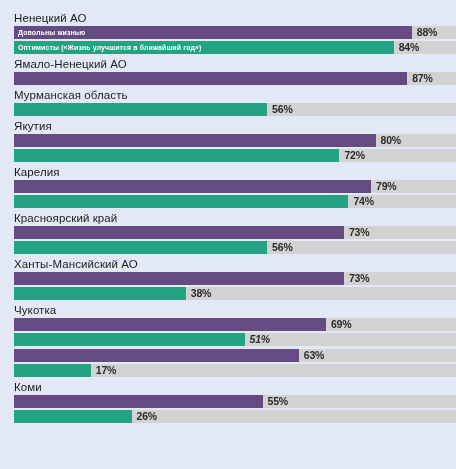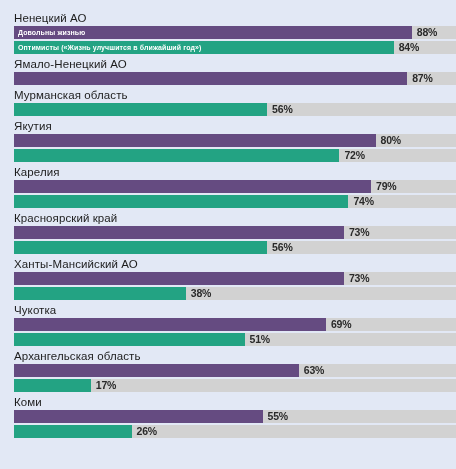--- a/index.html
+++ b/index.html
@@ -155,25 +155,24 @@
       </div>
     </div>
     <div class="region-group">
       <div class="region-label">Чукотка</div>
       <div class="bar-row">
         <div class="bar-fill satisfied" style="width: 69%;"></div>
         <span class="bar-value" style="left: 69%;">69%</span>
       </div>
       <div class="bar-row">
         <div class="bar-fill optimists" style="width: 51%;"></div>
-        <span class="bar-value" style="left: 51%;">51%</span>
+        <span class="bar-value" style="left: 51%; font-style: italic;">51%</span>
       </div>
     </div>
     <div class="region-group">
-      <div class="region-label">Архангельская область</div>
       <div class="bar-row">
         <div class="bar-fill satisfied" style="width: 63%;"></div>
         <span class="bar-value" style="left: 63%;">63%</span>
       </div>
       <div class="bar-row">
         <div class="bar-fill optimists" style="width: 17%;"></div>
         <span class="bar-value" style="left: 17%;">17%</span>
       </div>
     </div>
     <div class="region-group">

